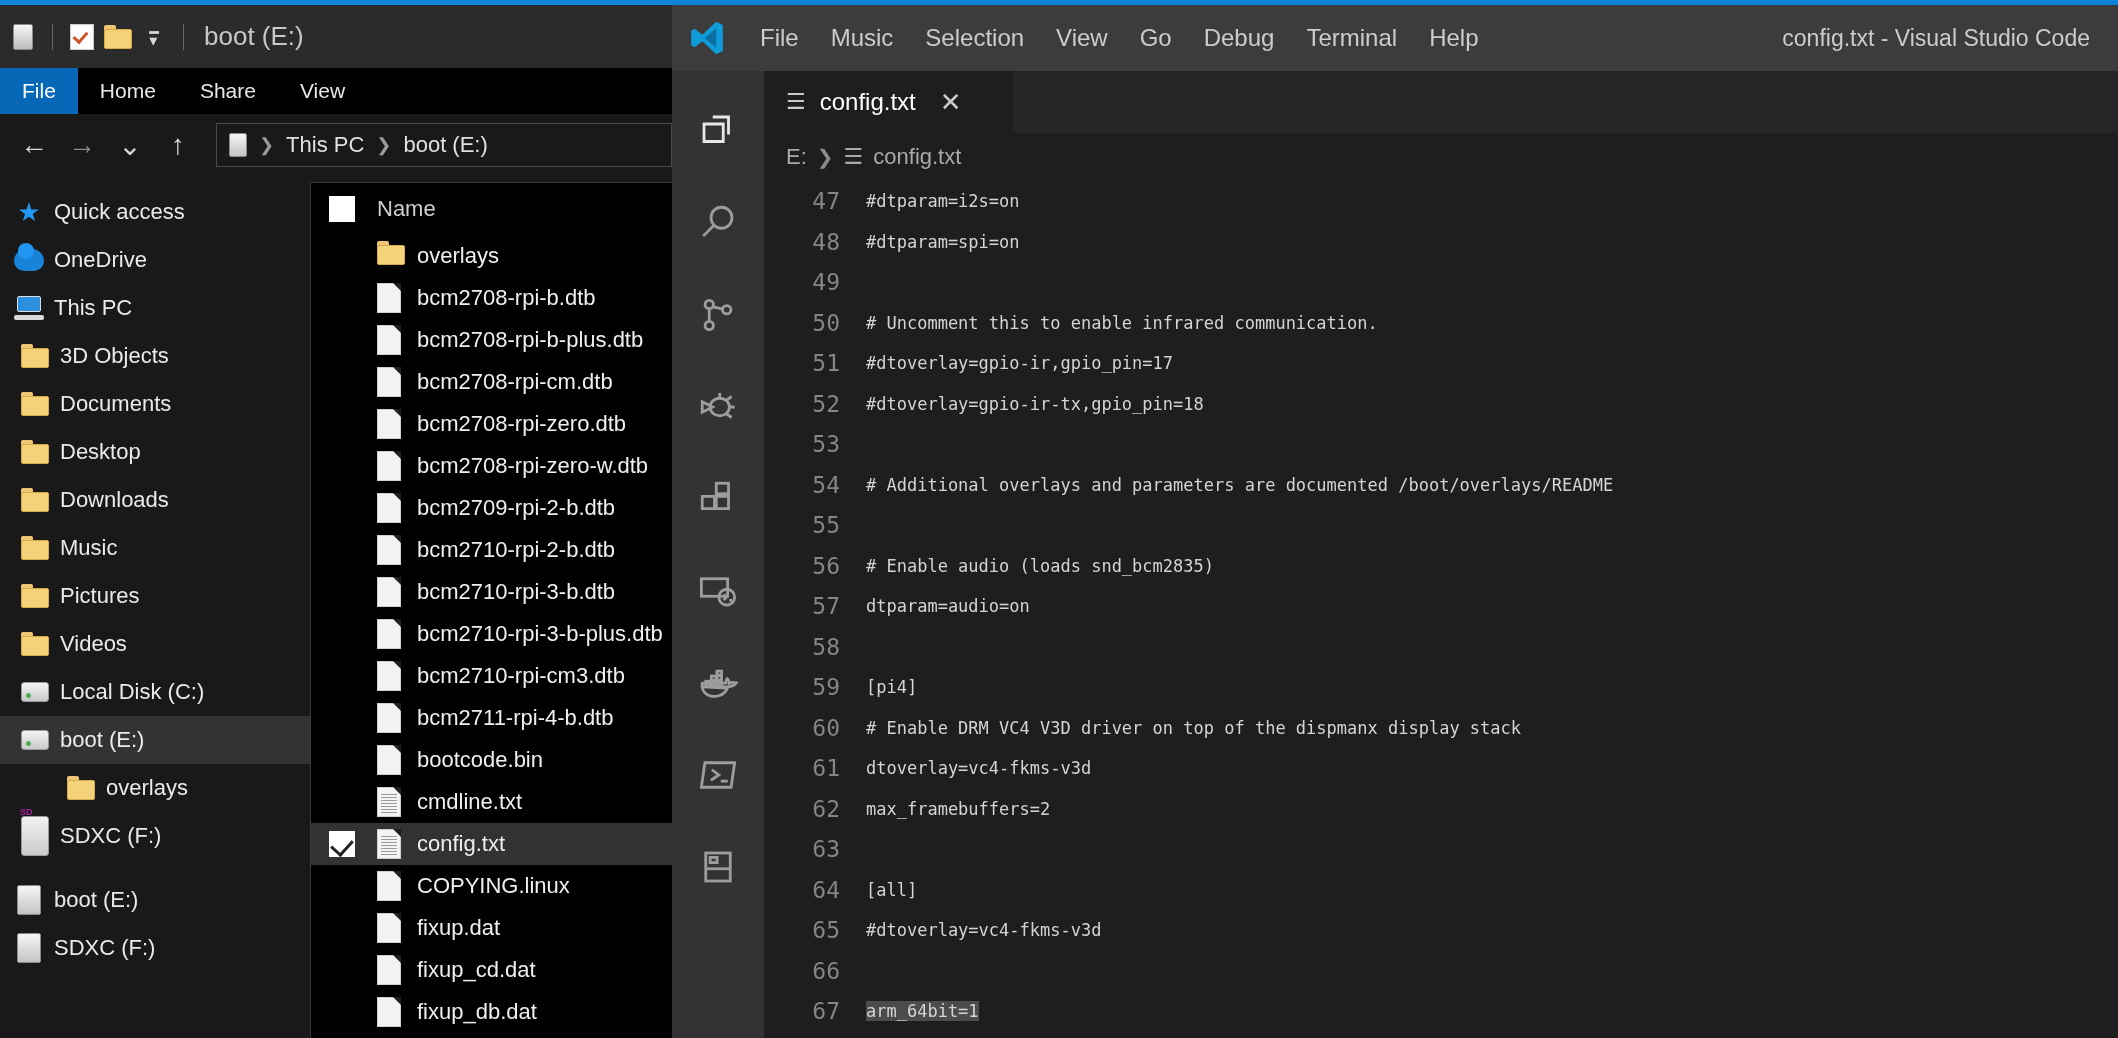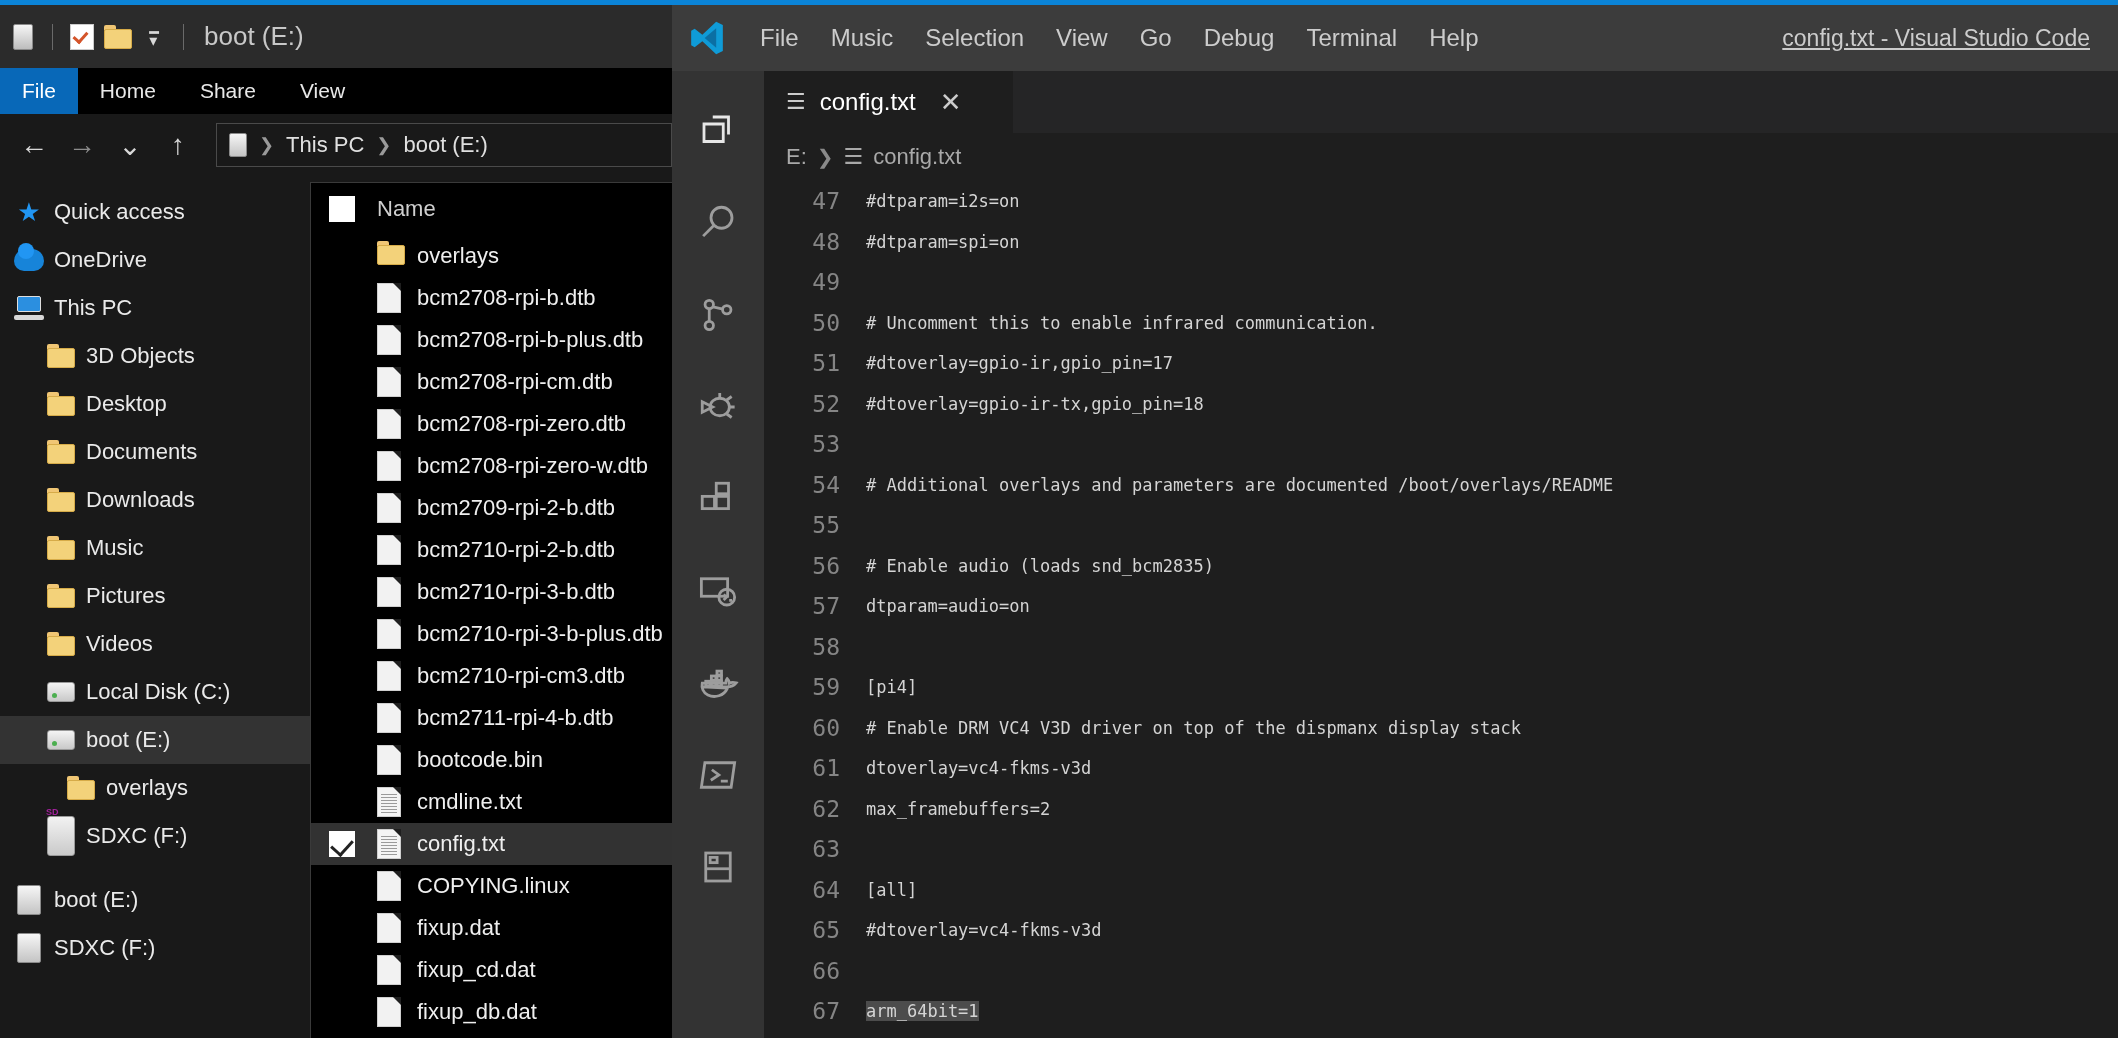--- a/index.html
+++ b/index.html
@@ -65,21 +65,21 @@
     background:#191919;
     padding-top: 6px;
   }
   .tree-item {
     display:flex; align-items:center; height: 48px;
     color:#eaeaea; font-size:22px; white-space:nowrap;
     padding-left: 10px;
   }
   .tree-item.selected { background:#333333; }
   .tree-item .ti-icon { width:30px; height:30px; margin-right:10px; display:inline-flex; align-items:center; justify-content:center; flex:0 0 auto;}
-  .ind-0 { padding-left: 46px; }
+  .ind-0 { padding-left: 20px; }
   .ind-1 { padding-left: 66px; }
   .ind-root { padding-left: 14px; }
 
   
   #filepane {
     position:absolute; left:310px; top:182px; right:0; bottom:0;
     background:#000000; border-left: 1px solid #3a3a3a; border-top:1px solid #3a3a3a;
   }
   .fp-header {
     display:flex; align-items:center; height:52px; padding-left:18px;
@@ -132,21 +132,21 @@
   .vs-accentbar { position:absolute;left:0;top:0;width:1446px;height:5px;background:#0b84d8; }
   .vs-titlebar {
     position:absolute; left:0; top:5px; width:1446px; height:66px;
     background:#3c3c3c; display:flex; align-items:center; padding-left:14px;
   }
   .vs-logo { width:42px;height:42px;margin-right:16px;display:flex;align-items:center;justify-content:center;}
   .vs-menu { display:flex; align-items:center; gap:0px; }
   .vs-menu-item { color:#cccccc; font-size:24px; padding: 6px 16px; }
   .vs-win-title {
     position:absolute; right:28px; top:0; height:66px; display:flex; align-items:center;
-    color:#cccccc; font-size:23px;text-decoration:underline;
+    color:#cccccc; font-size:23px;
   }
 
   .vs-activitybar {
     position:absolute; left:0; top:71px; width:92px; bottom:0;
     background:#333333; display:flex; flex-direction:column; align-items:center;
     padding-top: 14px; gap: 0px;
   }
   .act-item {
     width:92px; height:92px; display:flex;align-items:center;justify-content:center;
   }
@@ -267,30 +267,30 @@
           </span>
         <span>3D Objects</span>
       </div>
       <div class="tree-item ind-0">
         <span class="ti-icon">
             <span class="folder-ico">
               <span class="tab"></span>
               <span class="body"></span>
             </span>
           </span>
-        <span>Desktop</span>
+        <span>Documents</span>
       </div>
       <div class="tree-item ind-0">
         <span class="ti-icon">
             <span class="folder-ico">
               <span class="tab"></span>
               <span class="body"></span>
             </span>
           </span>
-        <span>Documents</span>
+        <span>Desktop</span>
       </div>
       <div class="tree-item ind-0">
         <span class="ti-icon">
             <span class="folder-ico">
               <span class="tab"></span>
               <span class="body"></span>
             </span>
           </span>
         <span>Downloads</span>
       </div>

